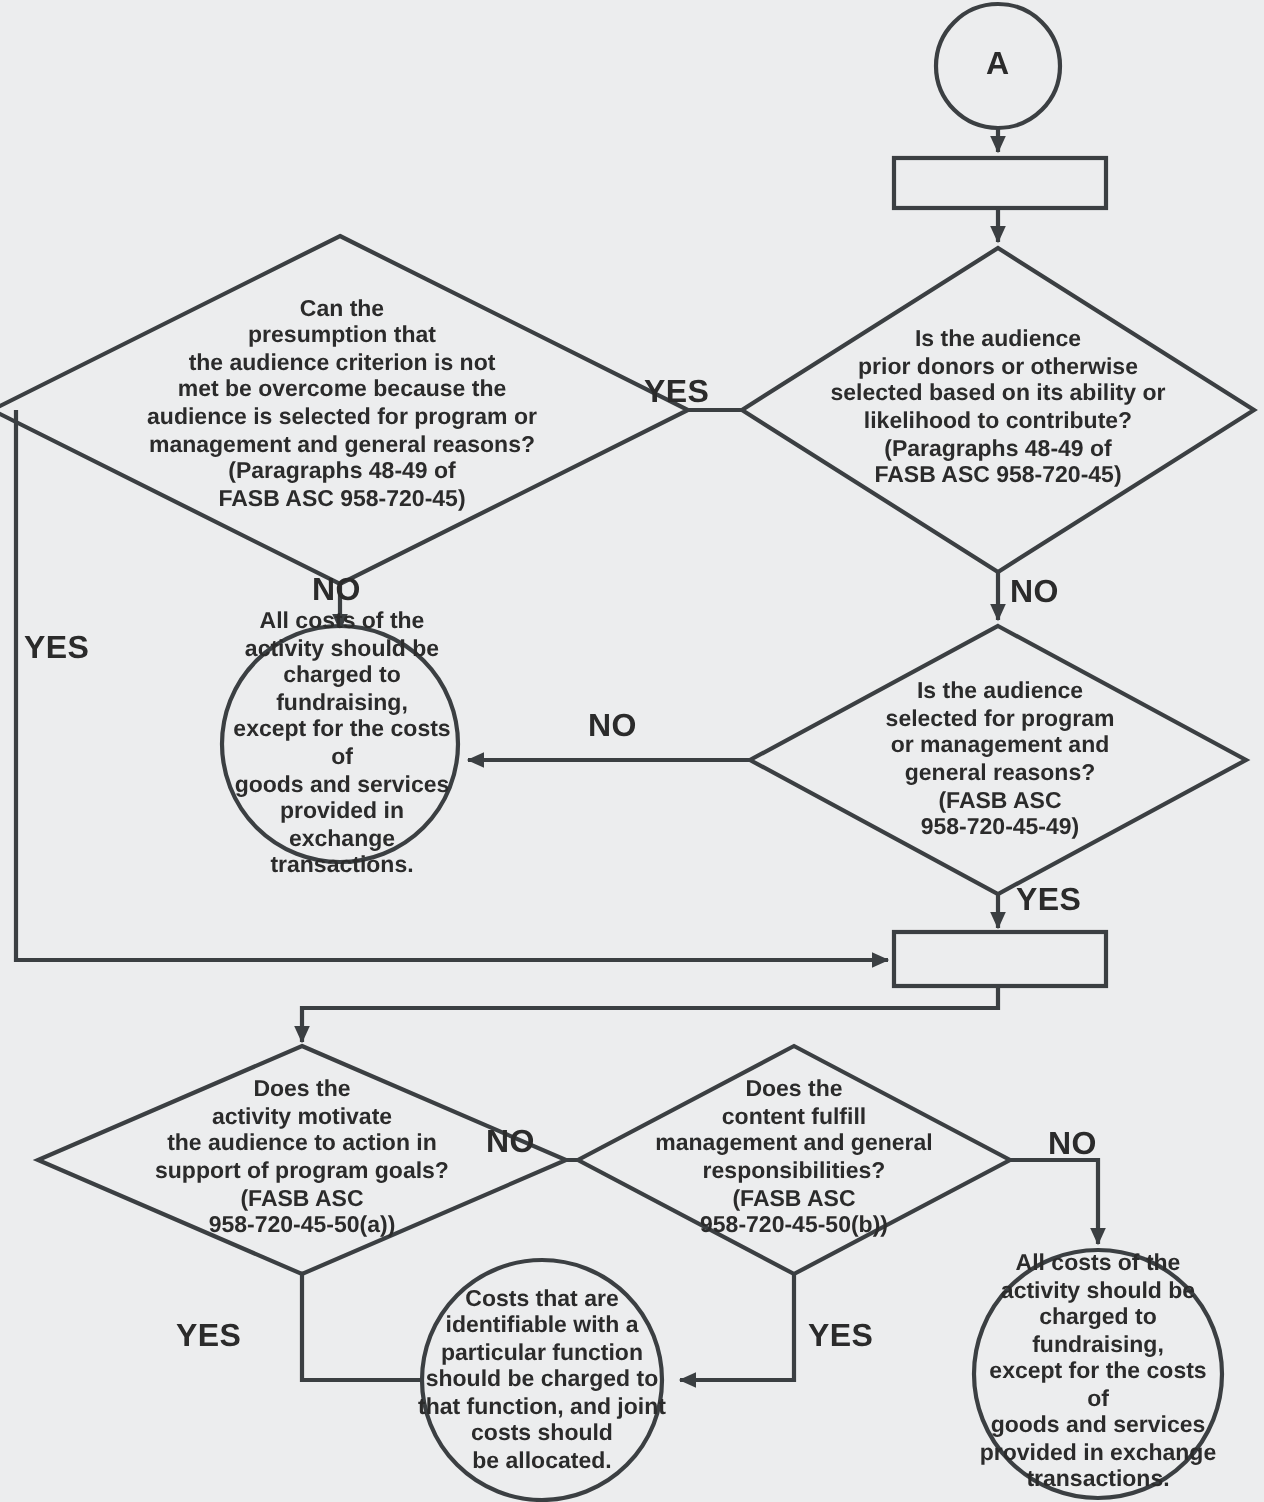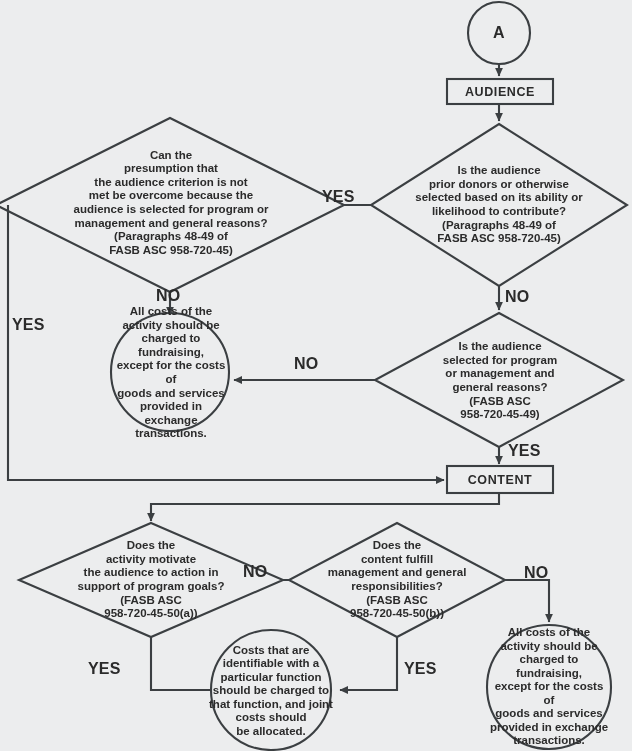--- a/index.html
+++ b/index.html
@@ -103,23 +103,21 @@
 
       <circle cx="271" cy="690" r="60" fill="#ecedee"></circle>
 
       <circle cx="549" cy="687" r="62" fill="#ecedee"></circle>
 
     </g>
   </svg>
 
   <div class="boxlabel startlabel" style="left:468px;top:18px;width:62px;height:30px;">A</div>
 
-  <div class="boxlabel" style="left:447px;top:79px;width:106px;height:25px;">AUDIENCE</div>
 
-  <div class="boxlabel" style="left:447px;top:466px;width:106px;height:27px;">CONTENT</div>
 
   <div class="nodetext diamlabel" style="left:383px;top:147px;width:232px;height:116px;">
     <span>Is the audience<br>prior donors or otherwise<br>selected based on its ability or<br>likelihood to contribute?<br>(Paragraphs 48-49 of<br>FASB ASC 958-720-45)</span>
   </div>
 
   <div class="nodetext diamlabel" style="left:40px;top:138px;width:262px;height:130px;">
     <span>Can the<br>presumption that<br>the audience criterion is not<br>met be overcome because the<br>audience is selected for program or<br>management and general reasons?<br>(Paragraphs 48-49 of<br>FASB ASC 958-720-45)</span>
   </div>
 
   <div class="nodetext diamlabel" style="left:404px;top:331px;width:192px;height:100px;">

